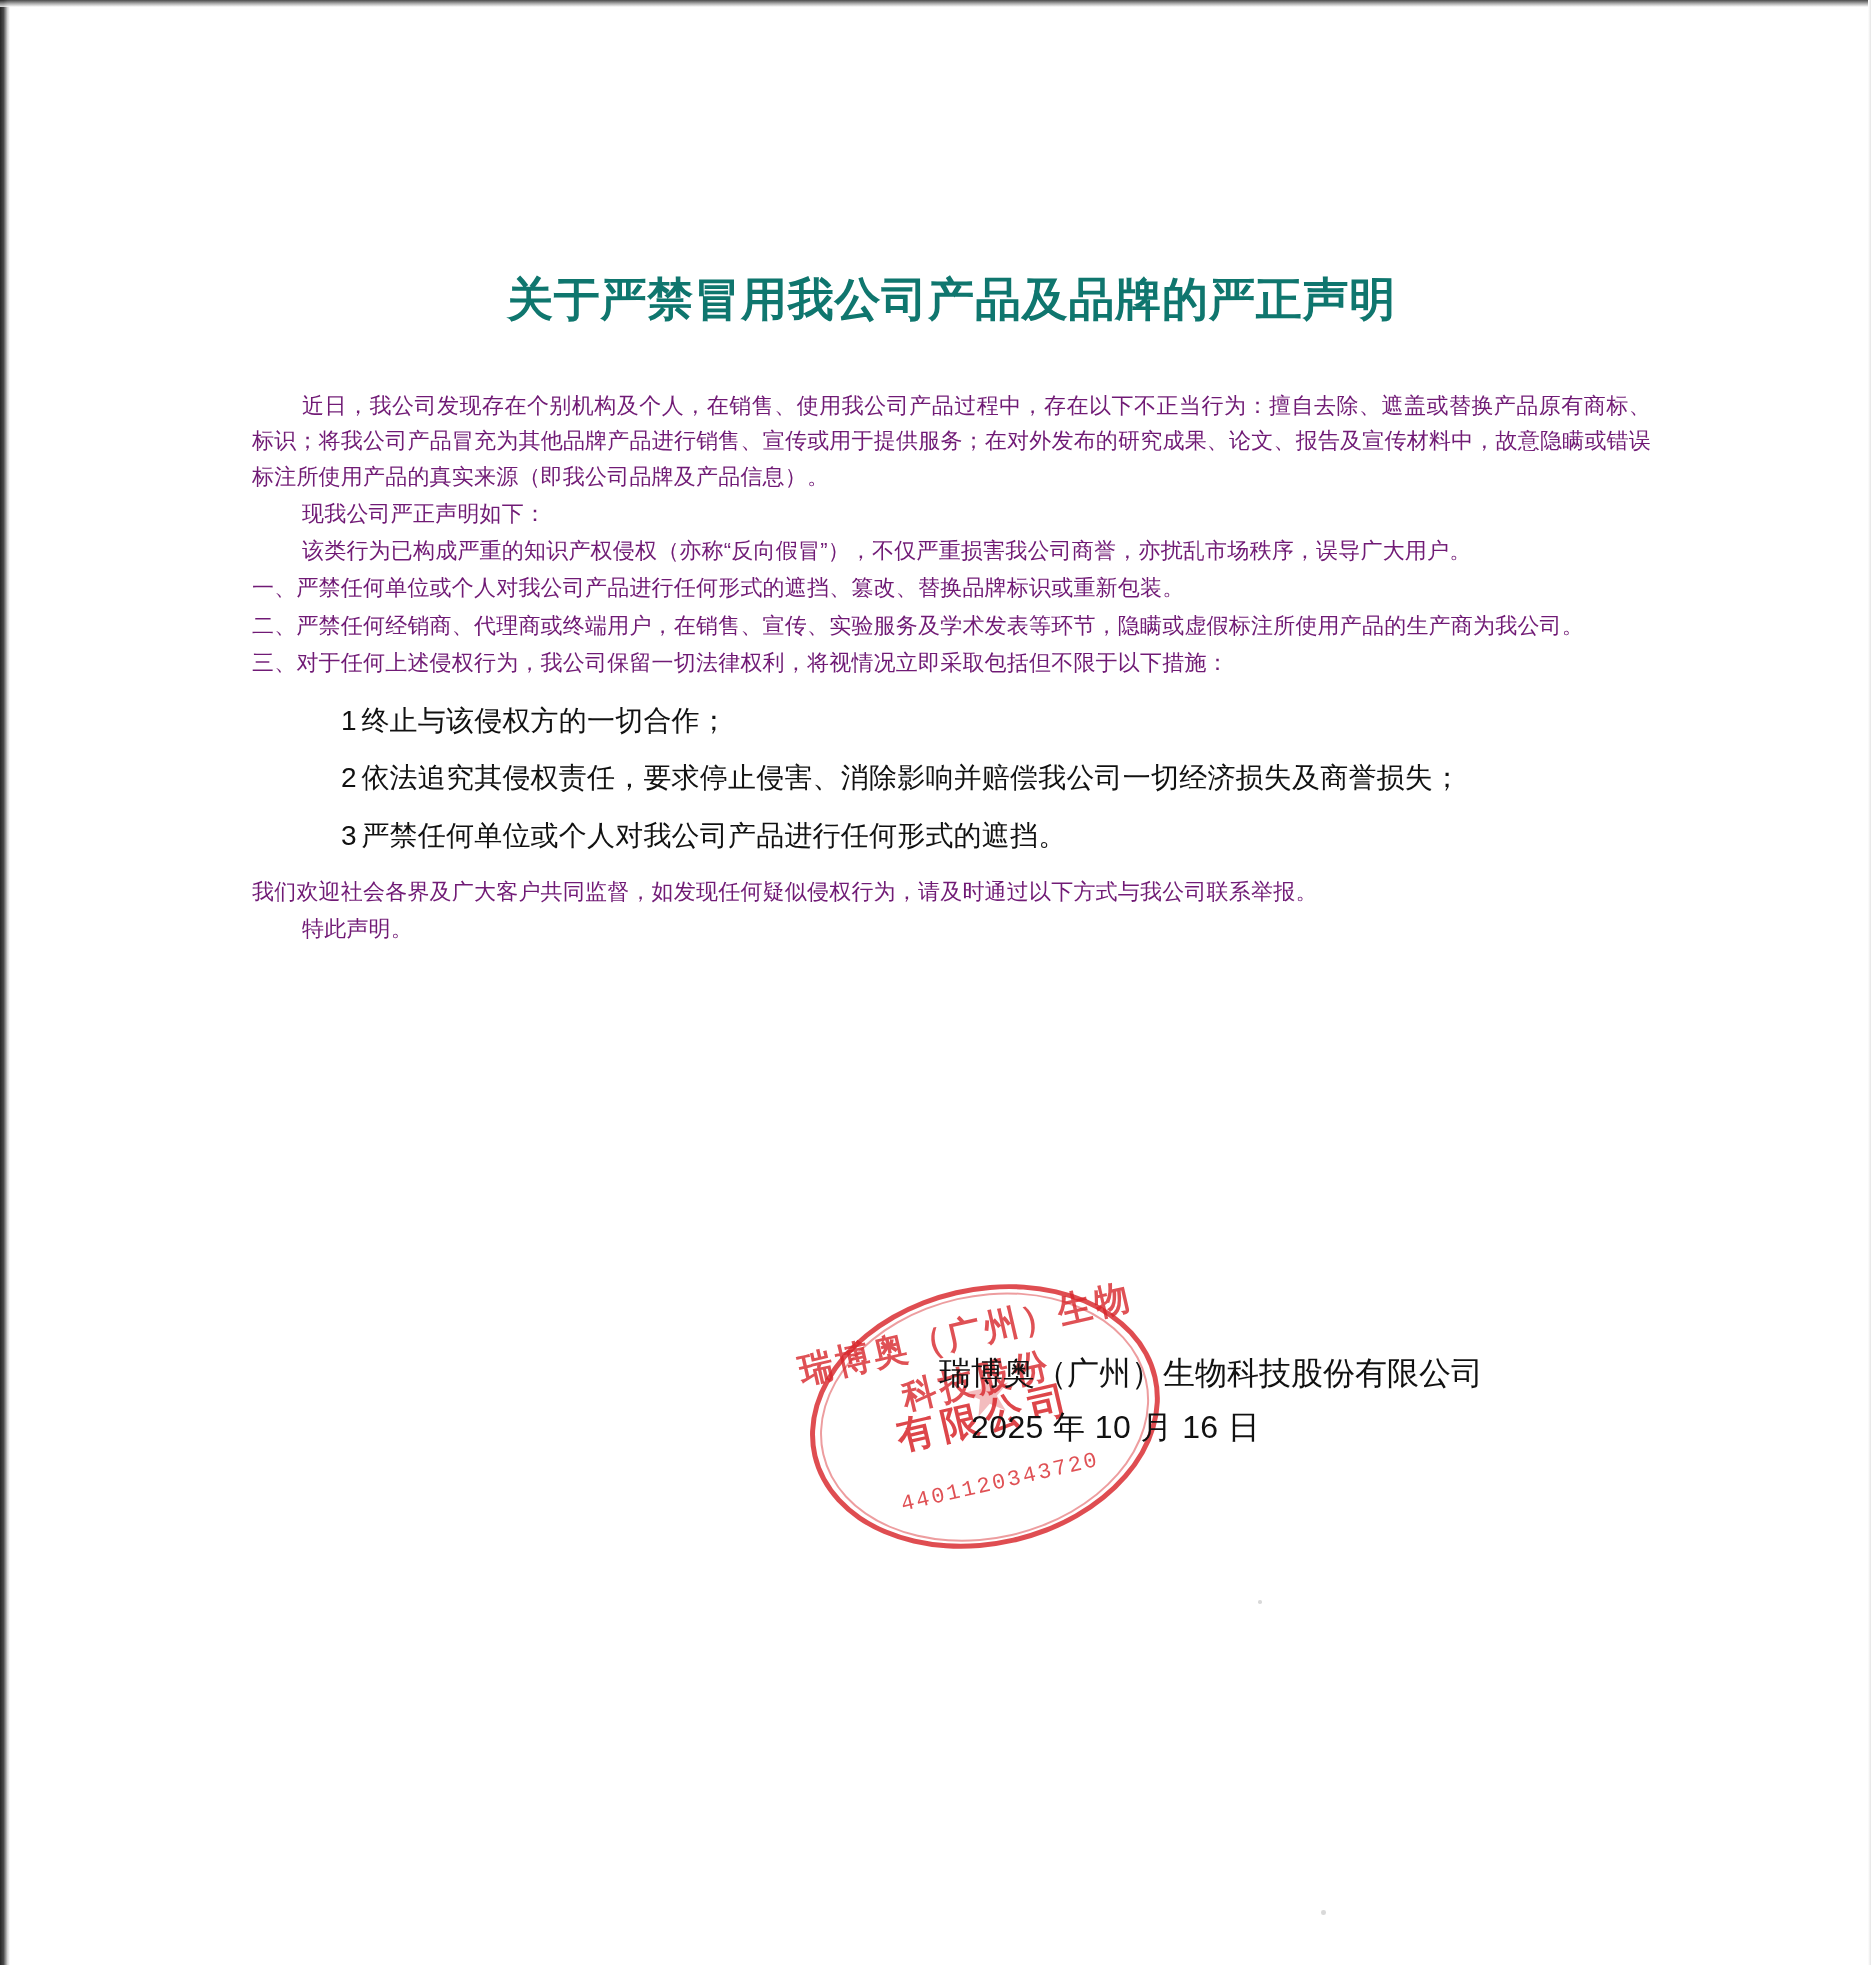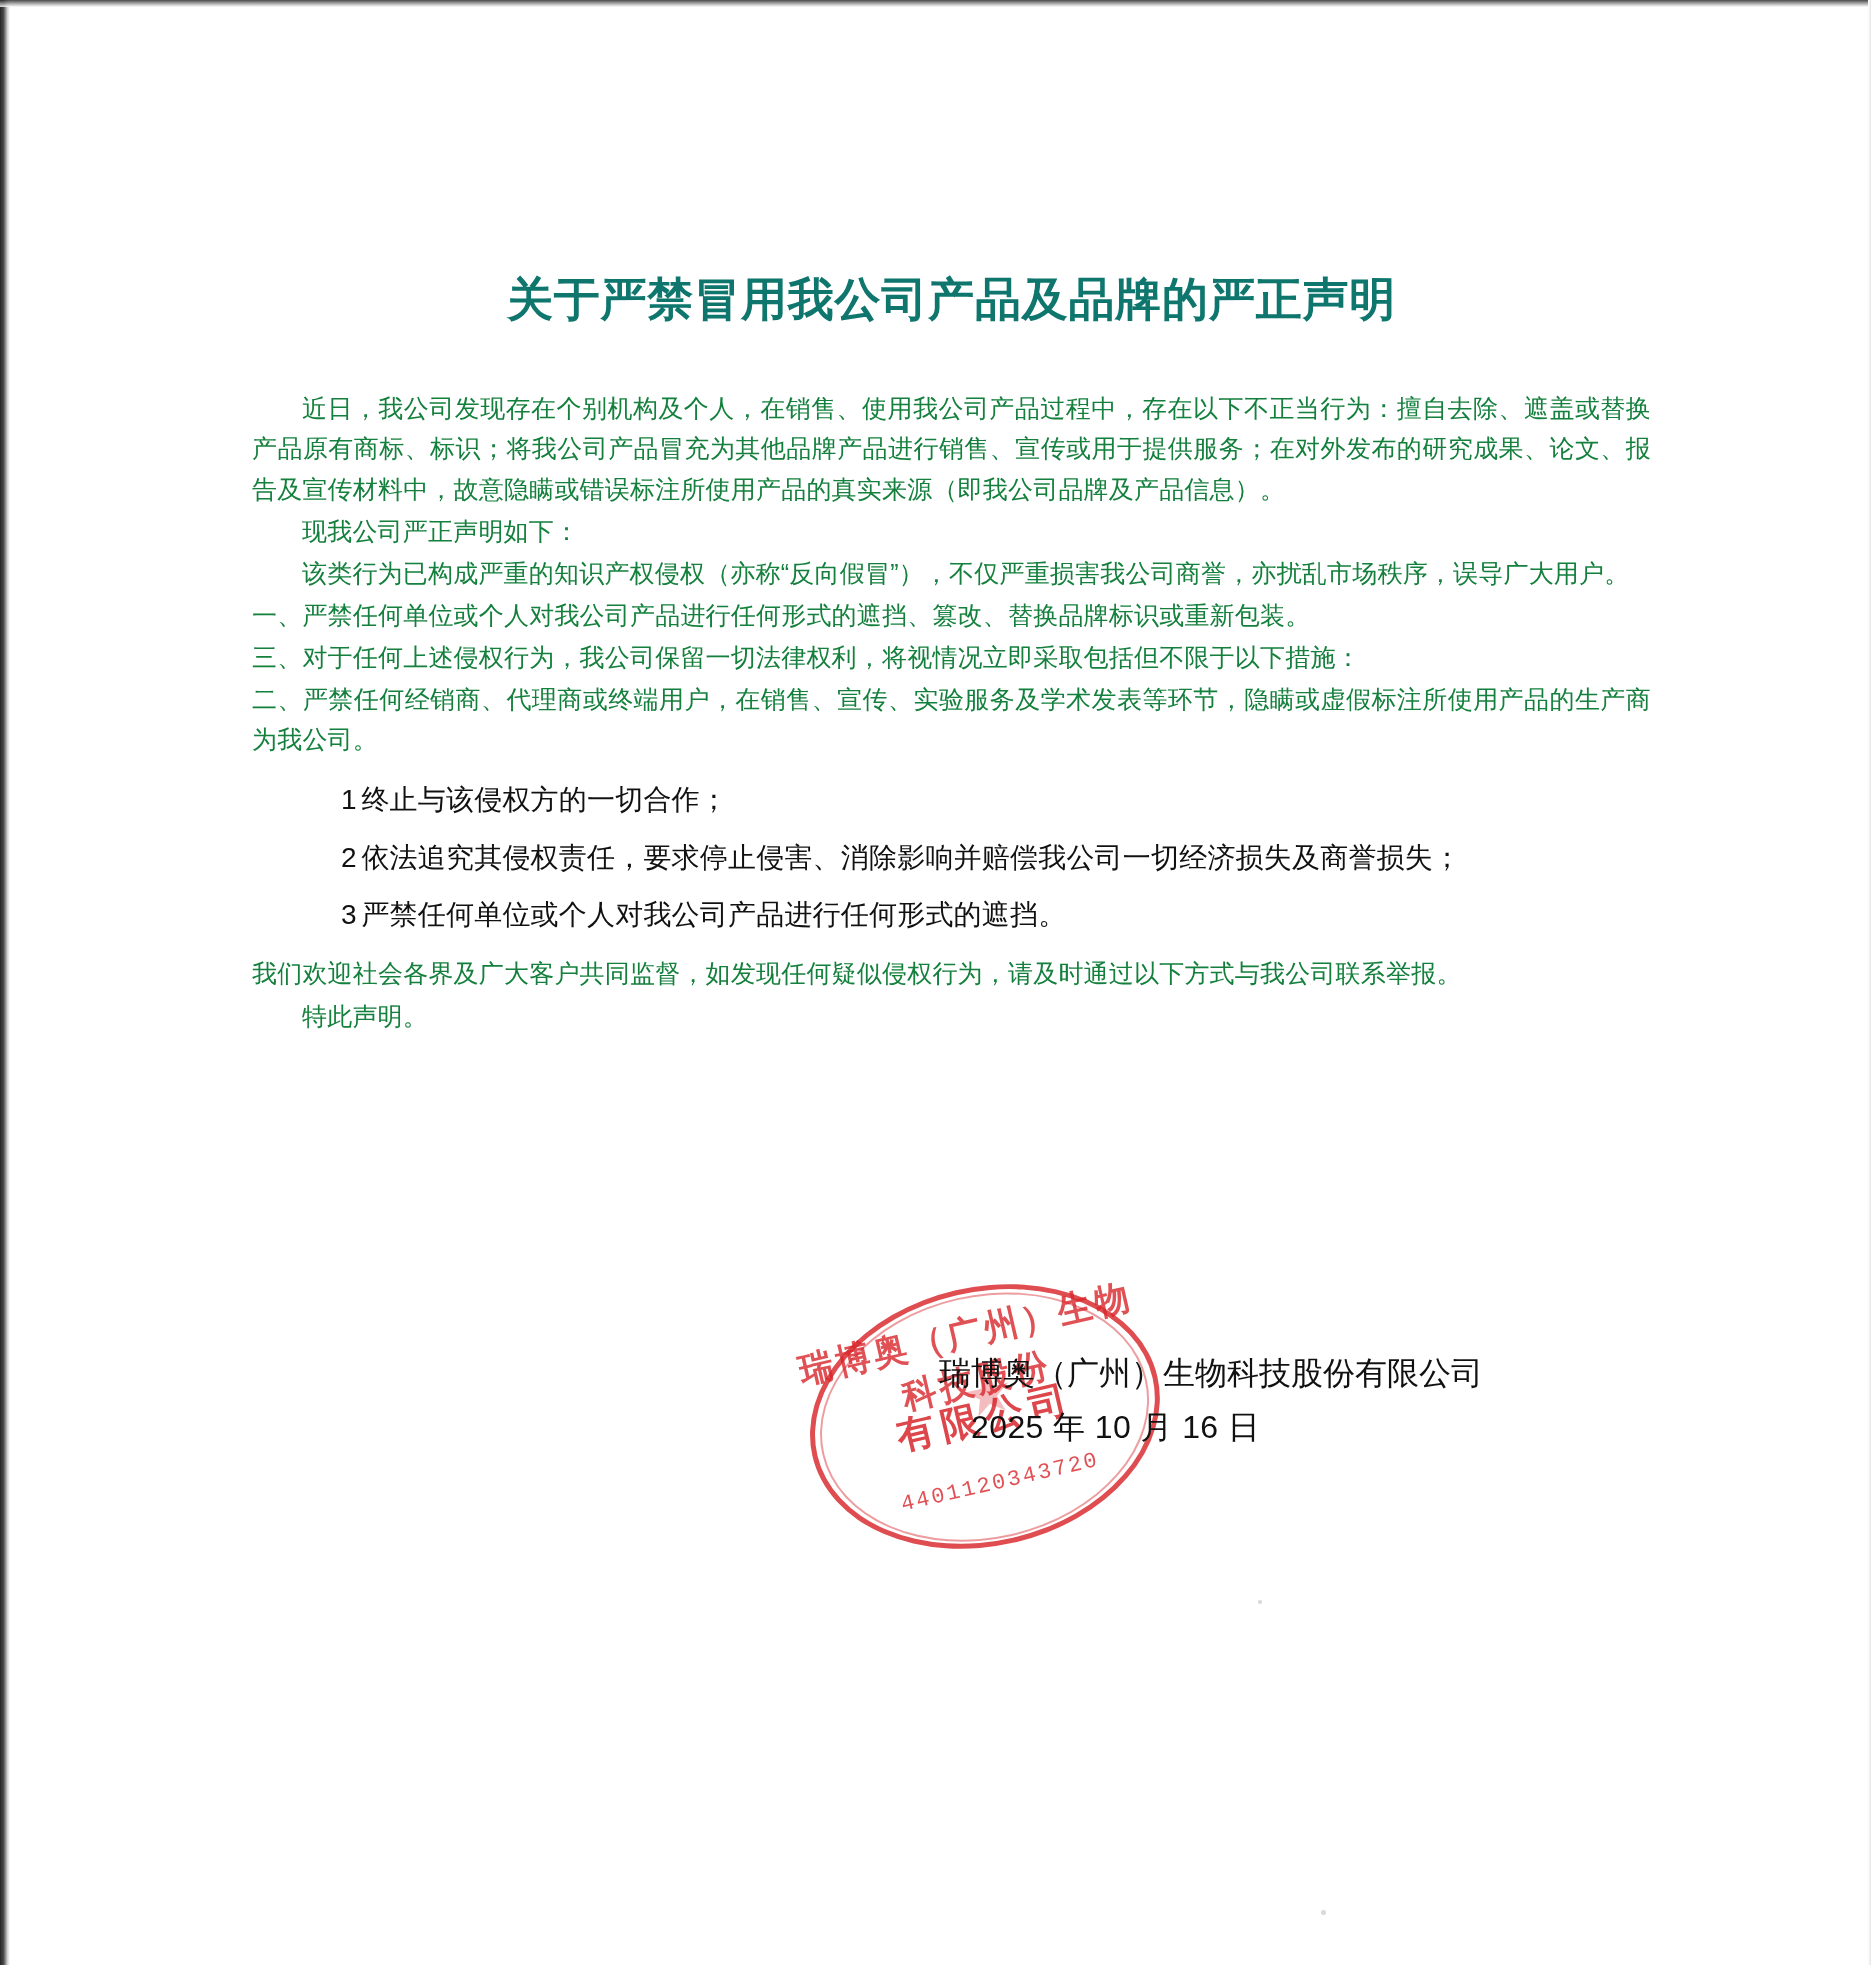--- a/index.html
+++ b/index.html
@@ -60,23 +60,23 @@
     font-size: 46px;
     font-weight: bold;
     letter-spacing: 0.8px;
     color: #0f766e;
     line-height: 1.25;
     margin: 0 0 59px 0;
     font-family: "Liberation Sans", "DejaVu Sans", sans-serif;
   }
 
   .para {
-    font-size: 25px;
+    font-size: 22px;
     line-height: 1.62;
-    color: #15803d;
+    color: #701a75;
     margin: 0 0 1.6px 0;
     text-align: justify;
     text-justify: inter-ideograph;
     letter-spacing: 0.2px;
   }
   .indent {
     text-indent: 50px;
   }
   .hanging {
     padding-left: 0;
@@ -200,22 +200,22 @@
 
   <div class="content">
 
     <h1 class="doc-title">关于严禁冒用我公司产品及品牌的严正声明</h1>
 
     <p class="para indent">近日，我公司发现存在个别机构及个人，在销售、使用我公司产品过程中，存在以下不正当行为：擅自去除、遮盖或替换产品原有商标、标识；将我公司产品冒充为其他品牌产品进行销售、宣传或用于提供服务；在对外发布的研究成果、论文、报告及宣传材料中，故意隐瞒或错误标注所使用产品的真实来源（即我公司品牌及产品信息）。</p>
     <p class="para indent">现我公司严正声明如下：</p>
     <p class="para indent">该类行为已构成严重的知识产权侵权（亦称“反向假冒”），不仅严重损害我公司商誉，亦扰乱市场秩序，误导广大用户。</p>
 
     <p class="para hanging">一、严禁任何单位或个人对我公司产品进行任何形式的遮挡、篡改、替换品牌标识或重新包装。</p>
+    <p class="para hanging">二、严禁任何经销商、代理商或终端用户，在销售、宣传、实验服务及学术发表等环节，隐瞒或虚假标注所使用产品的生产商为我公司。</p>
     <p class="para hanging">三、对于任何上述侵权行为，我公司保留一切法律权利，将视情况立即采取包括但不限于以下措施：</p>
-    <p class="para hanging">二、严禁任何经销商、代理商或终端用户，在销售、宣传、实验服务及学术发表等环节，隐瞒或虚假标注所使用产品的生产商为我公司。</p>
 
     <div class="gap-sm"></div>
     <p class="sub-item">
       <span class="num">1</span><span>终止与该侵权方的一切合作；</span>
     </p>
     <p class="sub-item">
       <span class="num">2</span><span>依法追究其侵权责任，要求停止侵害、消除影响并赔偿我公司一切经济损失及商誉损失；</span>
     </p>
     <p class="sub-item">
       <span class="num">3</span><span>严禁任何单位或个人对我公司产品进行任何形式的遮挡。</span>

